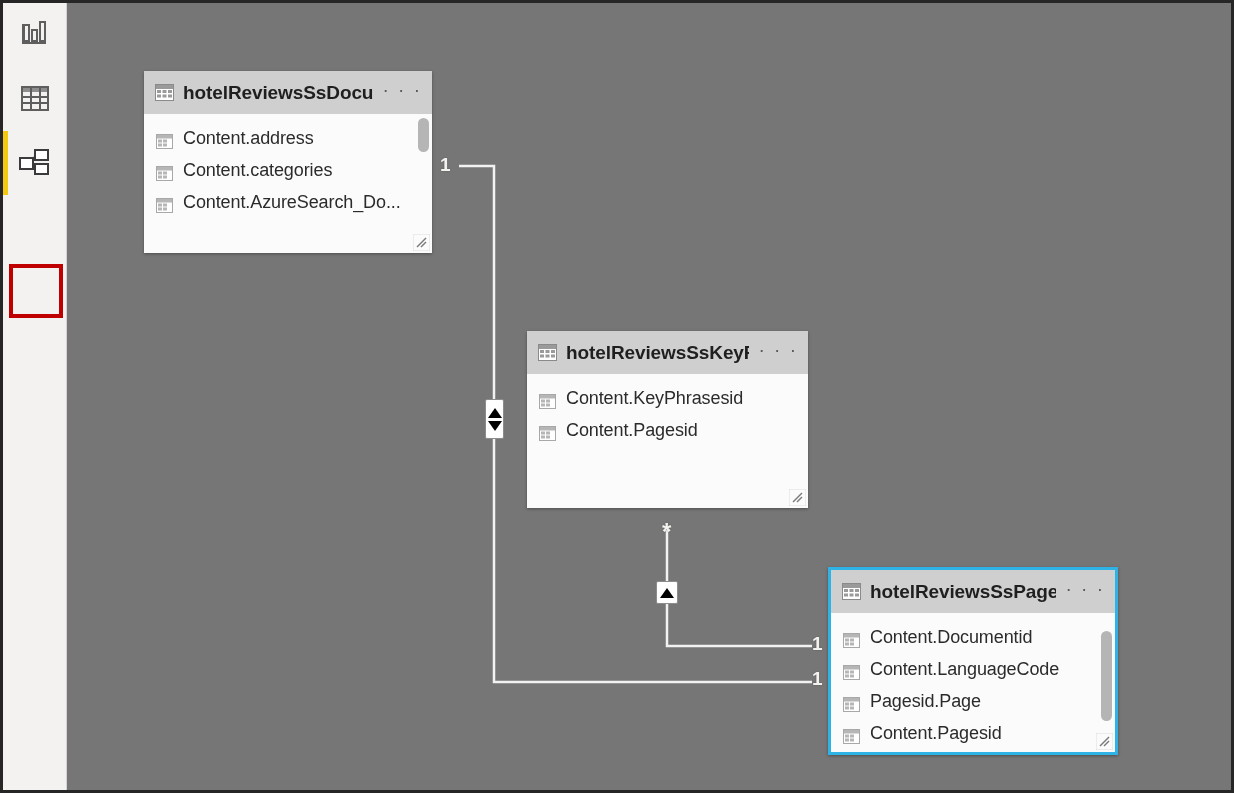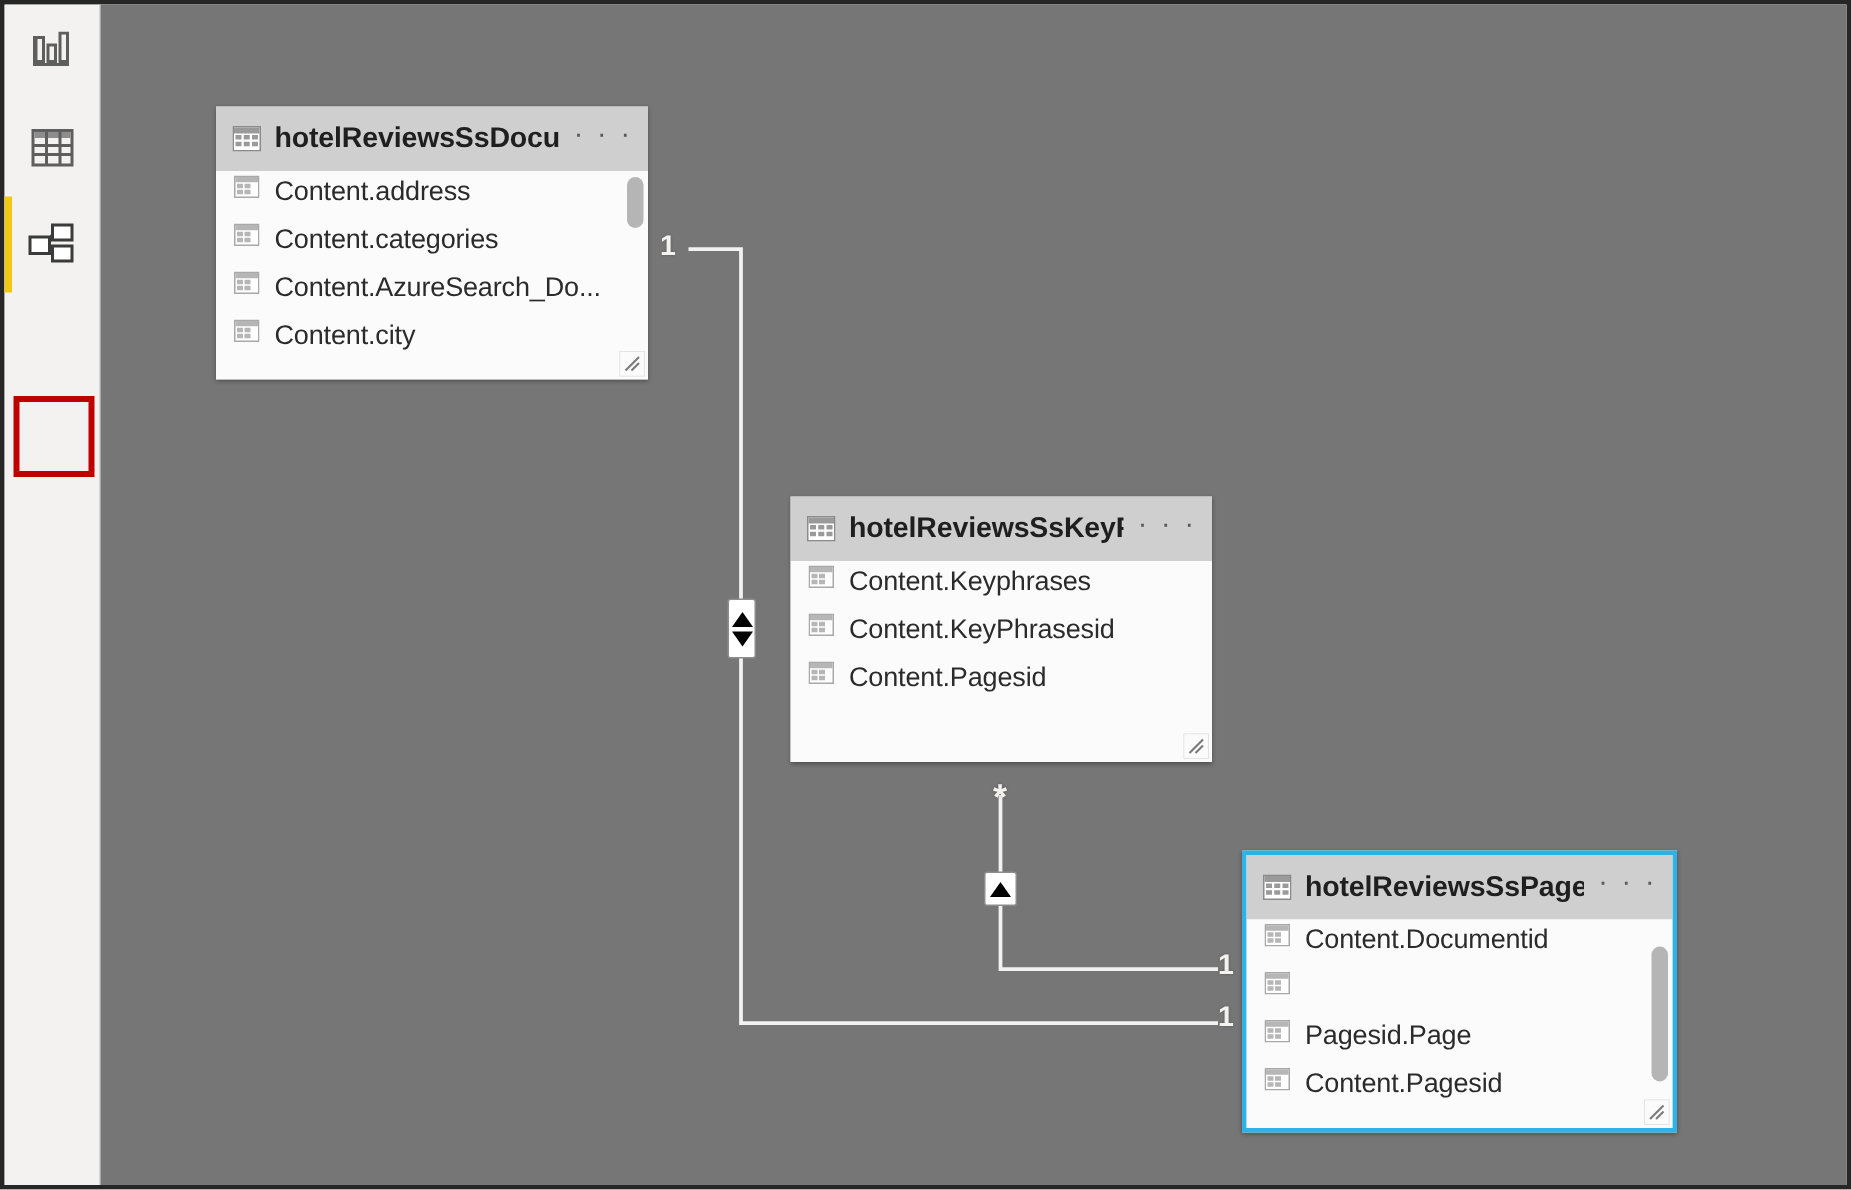--- a/index.html
+++ b/index.html
@@ -161,21 +161,21 @@
   .table-body {
     position: relative;
     flex: 1 1 auto;
     background: #fbfbfb;
     overflow: hidden;
     padding-top: 3px;
   }
 
   .field-row {
     display: flex;
-    align-items: flex-start;
+    align-items: flex-end;
     height: 32px;
     padding-left: 12px;
     gap: 10px;
   }
   .field-row .fld-icon svg { display: block; }
   .field-label {
     font-size: 18px;
     color: #2b2b2b;
     white-space: nowrap;
     letter-spacing: -0.1px;
@@ -340,35 +340,20 @@
                   <rect x="2" y="5.5" width="4" height="3"></rect>
                   <rect x="7" y="5.5" width="4" height="3"></rect>
                   <rect x="2" y="9.5" width="4" height="3"></rect>
                   <rect x="7" y="9.5" width="4" height="3"></rect>
                 </g>
               </svg>
           </span>
           <span class="field-label">Content.AzureSearch_Do...</span>
         </div>
         <div class="field-row">
-          <span class="fld-icon">
-            <svg width="17" height="15" viewBox="0 0 17 15">
-                <rect x="0.5" y="0.5" width="16" height="14" fill="#ffffff" stroke="#a8a8a8"></rect>
-                <rect x="1" y="1" width="15" height="3.5" fill="#b6b6b6"></rect>
-                <g fill="#b6b6b6">
-                  <rect x="2" y="5.5" width="4" height="3"></rect>
-                  <rect x="7" y="5.5" width="4" height="3"></rect>
-                  <rect x="2" y="9.5" width="4" height="3"></rect>
-                  <rect x="7" y="9.5" width="4" height="3"></rect>
-                </g>
-              </svg>
-          </span>
-          <span class="field-label">Content.city</span>
-        </div>
-        <div class="field-row">
           
         </div>
 
         <div class="v-scroll-track">
           <div class="v-scroll-thumb" style="height:34px;"></div>
         </div>
 
         <span class="resize-grip">
           <svg width="17" height="17" viewBox="0 0 17 17">
             <rect x="0" y="0" width="17" height="17" fill="#fbfbfb" stroke="#dddddd"></rect>
@@ -407,35 +392,20 @@
                 <rect x="0.5" y="0.5" width="16" height="14" fill="#ffffff" stroke="#a8a8a8"></rect>
                 <rect x="1" y="1" width="15" height="3.5" fill="#b6b6b6"></rect>
                 <g fill="#b6b6b6">
                   <rect x="2" y="5.5" width="4" height="3"></rect>
                   <rect x="7" y="5.5" width="4" height="3"></rect>
                   <rect x="2" y="9.5" width="4" height="3"></rect>
                   <rect x="7" y="9.5" width="4" height="3"></rect>
                 </g>
               </svg>
           </span>
-          <span class="field-label">Content.Keyphrases</span>
-        </div>
-        <div class="field-row">
-          <span class="fld-icon">
-            <svg width="17" height="15" viewBox="0 0 17 15">
-                <rect x="0.5" y="0.5" width="16" height="14" fill="#ffffff" stroke="#a8a8a8"></rect>
-                <rect x="1" y="1" width="15" height="3.5" fill="#b6b6b6"></rect>
-                <g fill="#b6b6b6">
-                  <rect x="2" y="5.5" width="4" height="3"></rect>
-                  <rect x="7" y="5.5" width="4" height="3"></rect>
-                  <rect x="2" y="9.5" width="4" height="3"></rect>
-                  <rect x="7" y="9.5" width="4" height="3"></rect>
-                </g>
-              </svg>
-          </span>
           <span class="field-label">Content.KeyPhrasesid</span>
         </div>
         <div class="field-row">
           <span class="fld-icon">
             <svg width="17" height="15" viewBox="0 0 17 15">
                 <rect x="0.5" y="0.5" width="16" height="14" fill="#ffffff" stroke="#a8a8a8"></rect>
                 <rect x="1" y="1" width="15" height="3.5" fill="#b6b6b6"></rect>
                 <g fill="#b6b6b6">
                   <rect x="2" y="5.5" width="4" height="3"></rect>
                   <rect x="7" y="5.5" width="4" height="3"></rect>
@@ -500,20 +470,21 @@
                 <rect x="0.5" y="0.5" width="16" height="14" fill="#ffffff" stroke="#a8a8a8"></rect>
                 <rect x="1" y="1" width="15" height="3.5" fill="#b6b6b6"></rect>
                 <g fill="#b6b6b6">
                   <rect x="2" y="5.5" width="4" height="3"></rect>
                   <rect x="7" y="5.5" width="4" height="3"></rect>
                   <rect x="2" y="9.5" width="4" height="3"></rect>
                   <rect x="7" y="9.5" width="4" height="3"></rect>
                 </g>
               </svg>
           </span>
+          <span class="field-label">Content.LanguageCode</span>
         </div>
         <div class="field-row">
           <span class="fld-icon">
             <svg width="17" height="15" viewBox="0 0 17 15">
                 <rect x="0.5" y="0.5" width="16" height="14" fill="#ffffff" stroke="#a8a8a8"></rect>
                 <rect x="1" y="1" width="15" height="3.5" fill="#b6b6b6"></rect>
                 <g fill="#b6b6b6">
                   <rect x="2" y="5.5" width="4" height="3"></rect>
                   <rect x="7" y="5.5" width="4" height="3"></rect>
                   <rect x="2" y="9.5" width="4" height="3"></rect>

